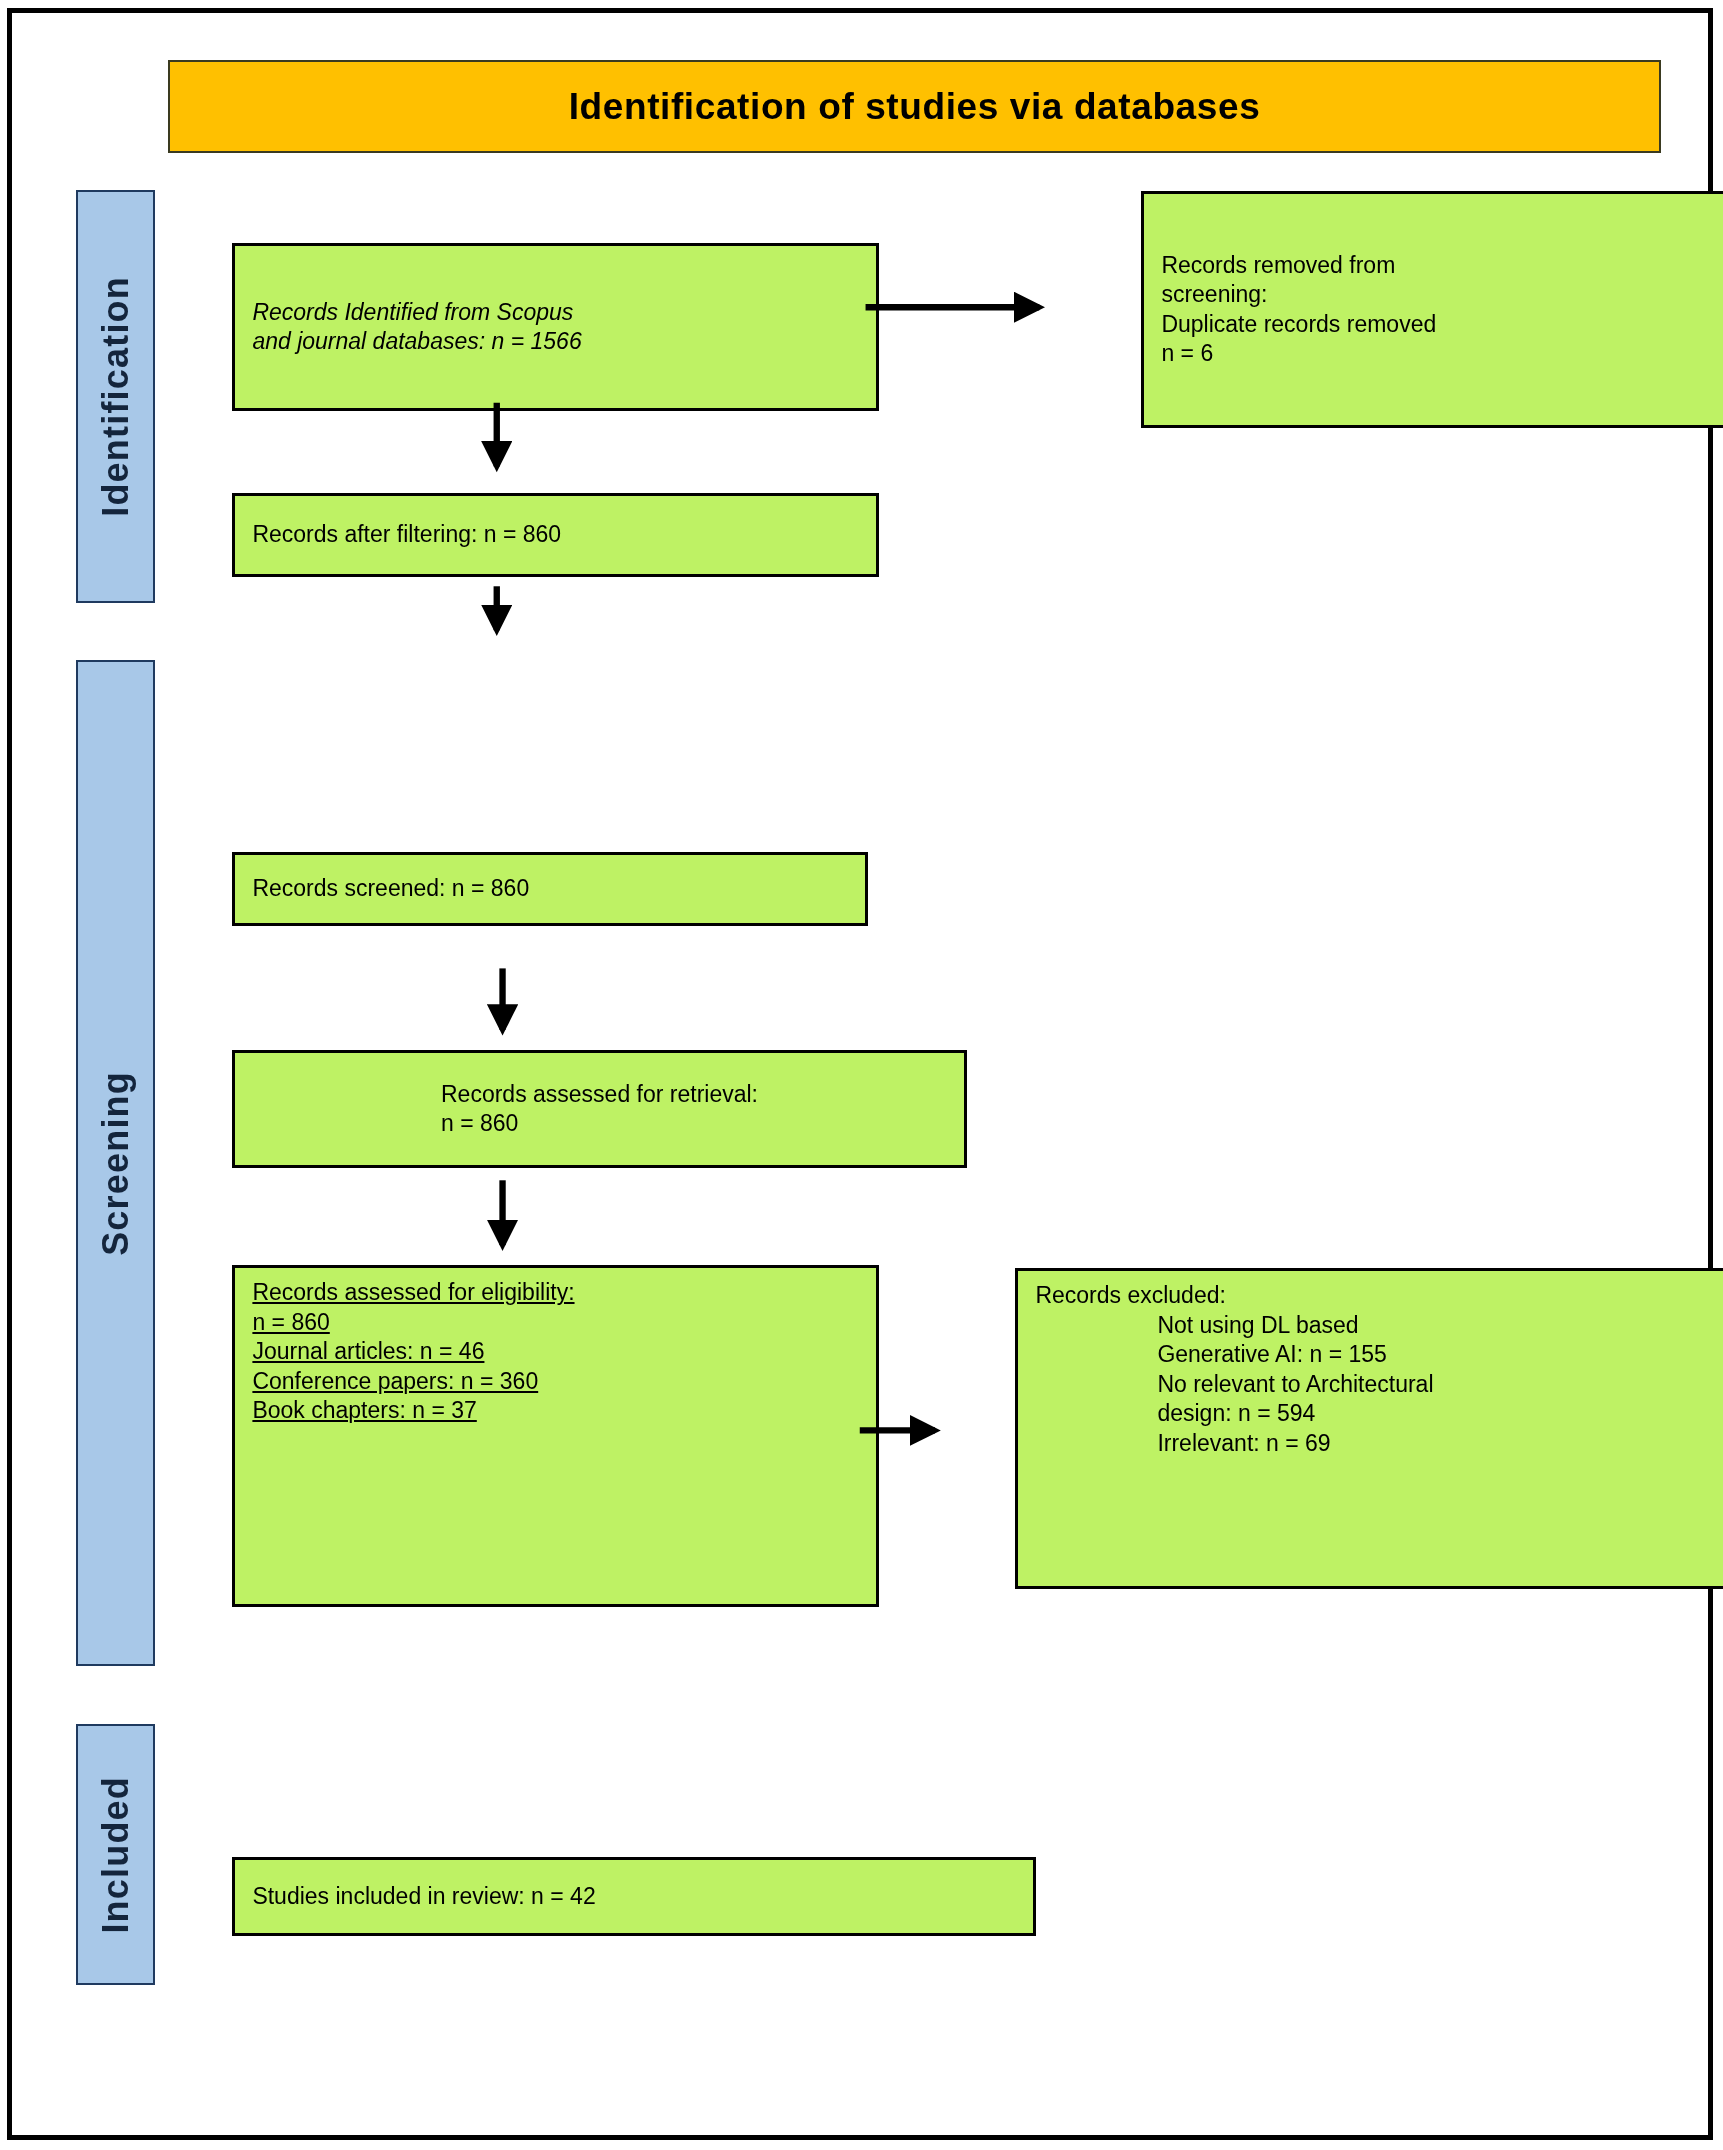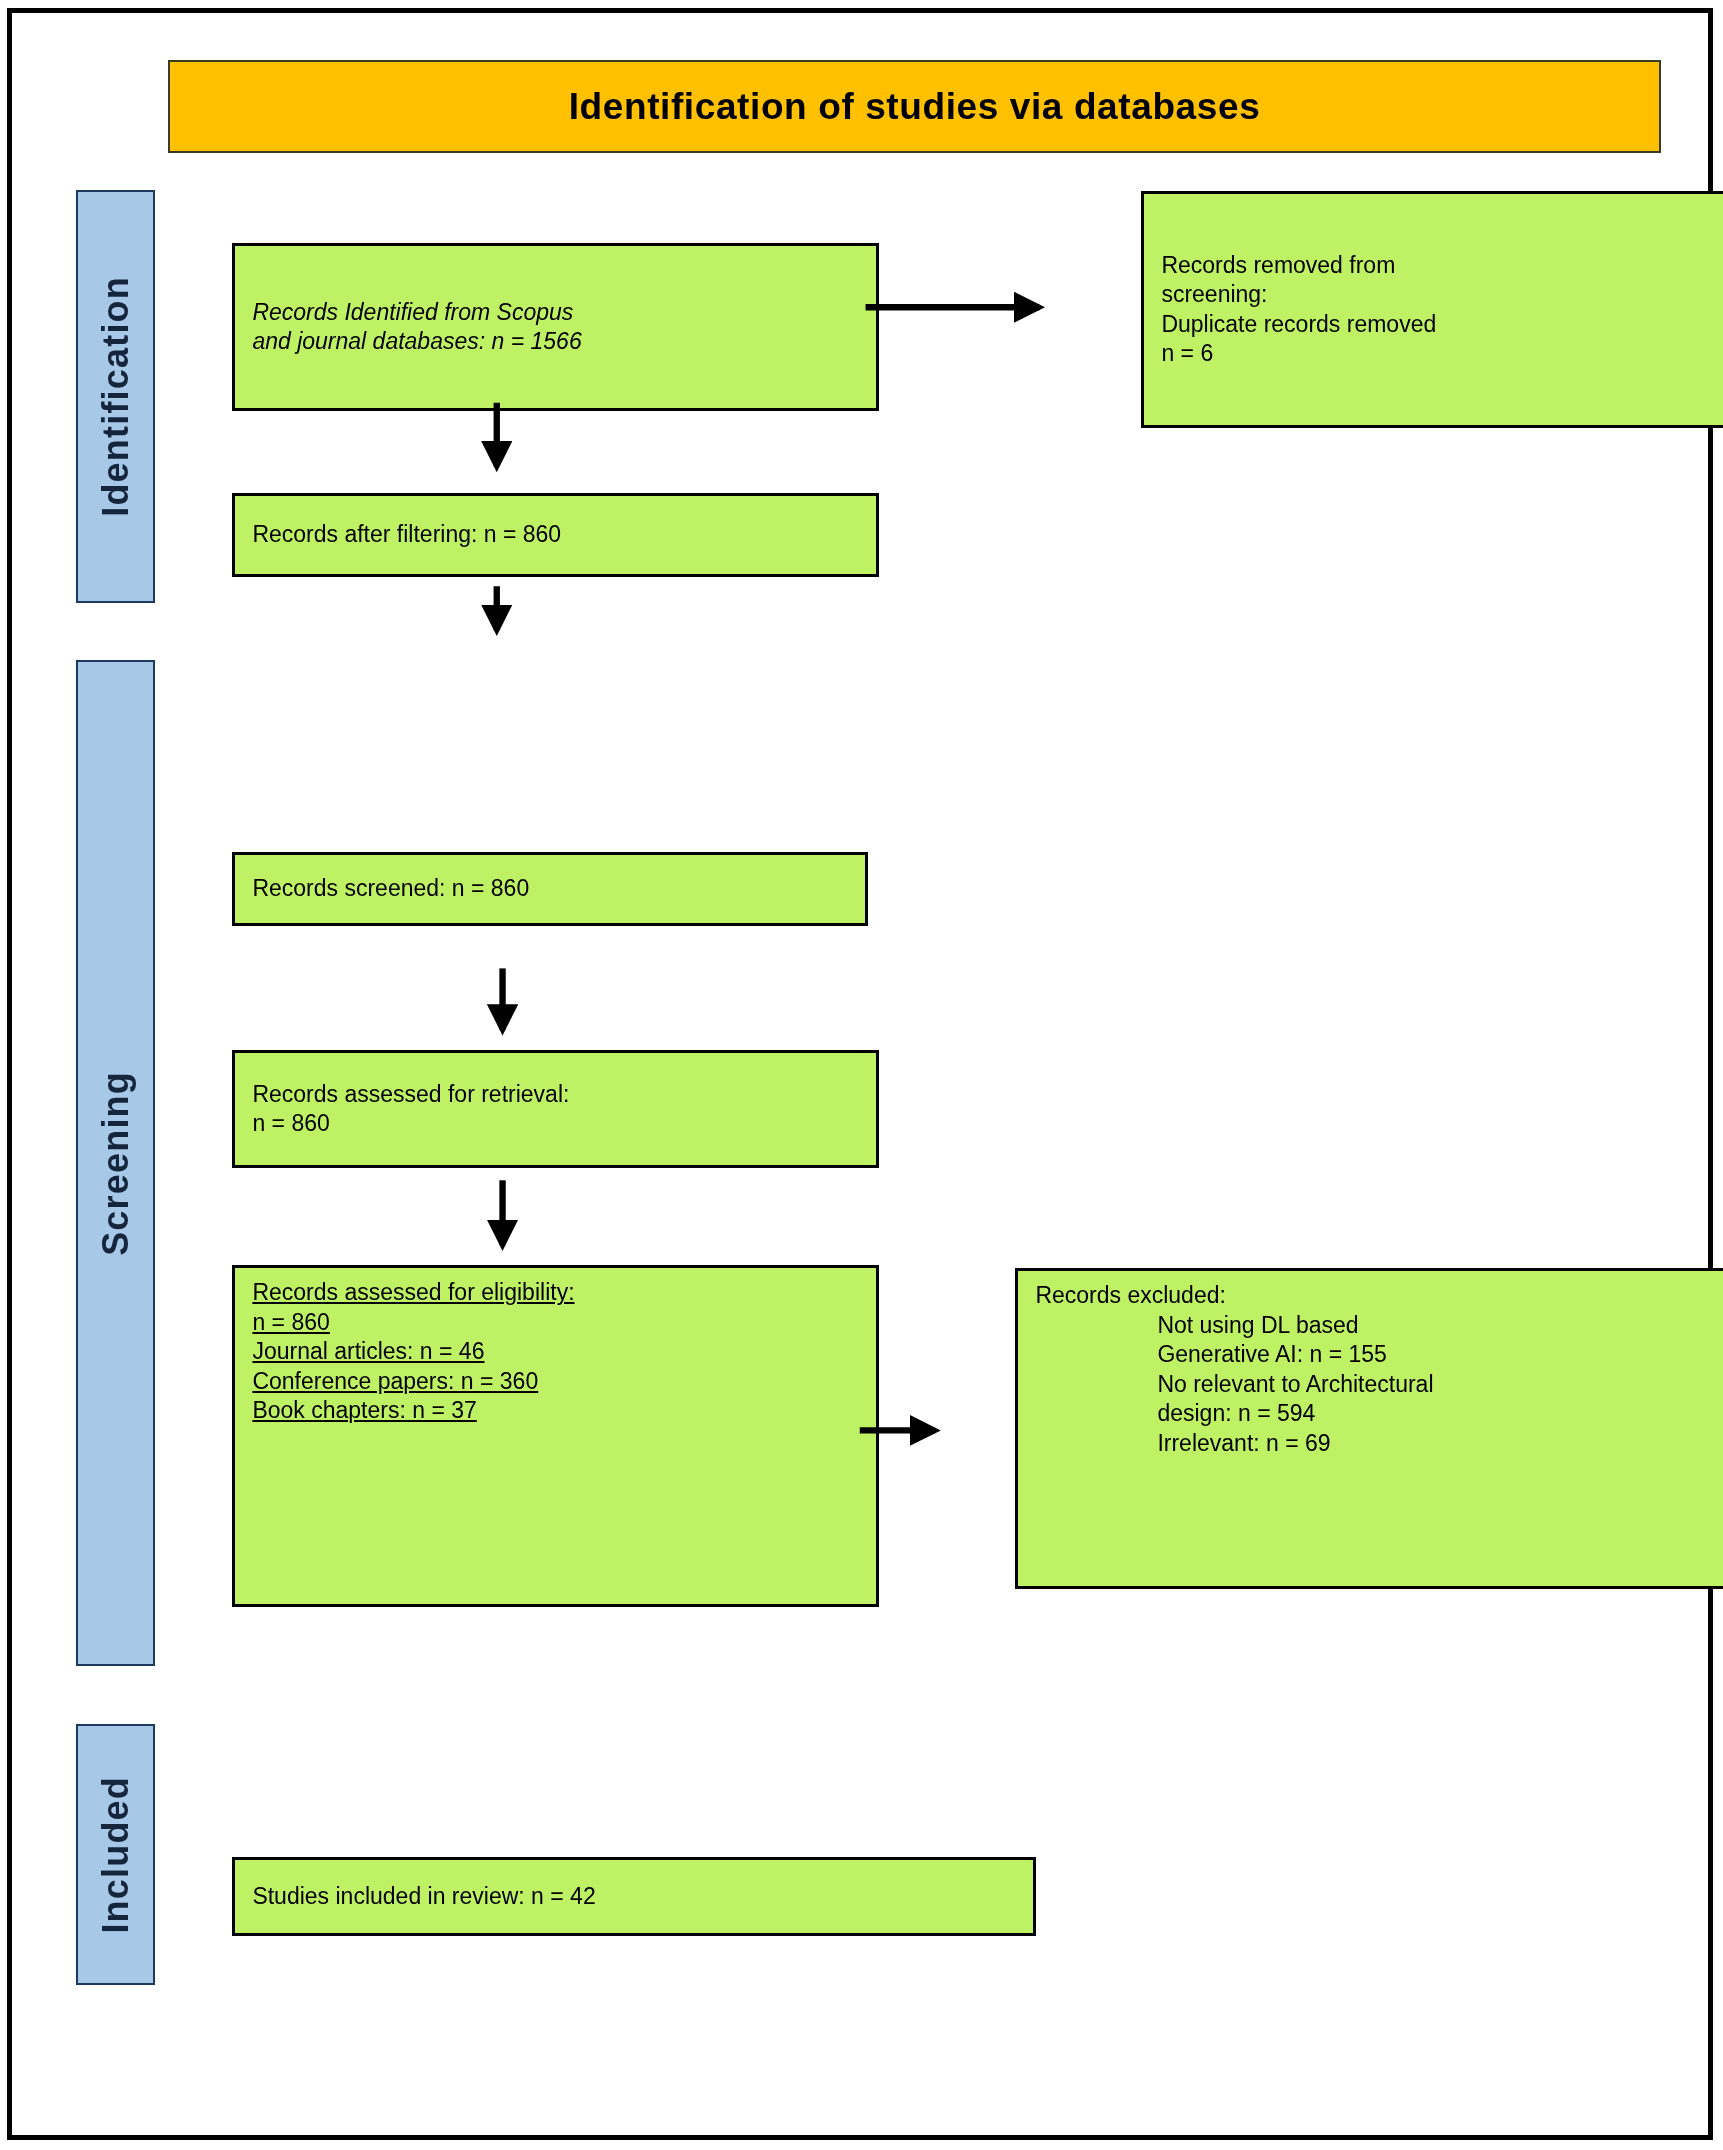--- a/index.html
+++ b/index.html
@@ -72,21 +72,21 @@
   }
   .flow-box .box-text { white-space: pre-line; }
   .flow-box.center {
     display: flex;
     align-items: center;
   }
   .box-identified { left: 185px;  top: 243px;  width: 647px; height: 168px; font-style: italic; }
   .box-removed    { left: 1094px; top: 191px;  width: 602px; height: 237px; }
   .box-filtered   { left: 185px;  top: 493px;  width: 647px; height: 84px; }
   .box-screened   { left: 185px;  top: 852px; width: 636px; height: 74px; }
-  .box-retrieval  { left: 185px;  top: 1050px; width: 647px; height: 118px; }
+  .box-retrieval  { left: 185px;  top: 1050px; width: 735px; height: 118px; justify-content: center; }
   .box-eligibility{ left: 185px;  top: 1265px; width: 647px; height: 342px; text-decoration: underline; }
   .box-excluded   { left: 968px; top: 1268px; width: 734px; height: 321px; }
   .box-included   { left: 185px;  top: 1857px; width: 804px; height: 79px; }
 
   .excluded-details { margin-left: 122px; white-space: pre-line; }
 
   .arrow-layer {
     position: absolute;
     left: 0; top: 0;
     width: 1723px; height: 2151px;

